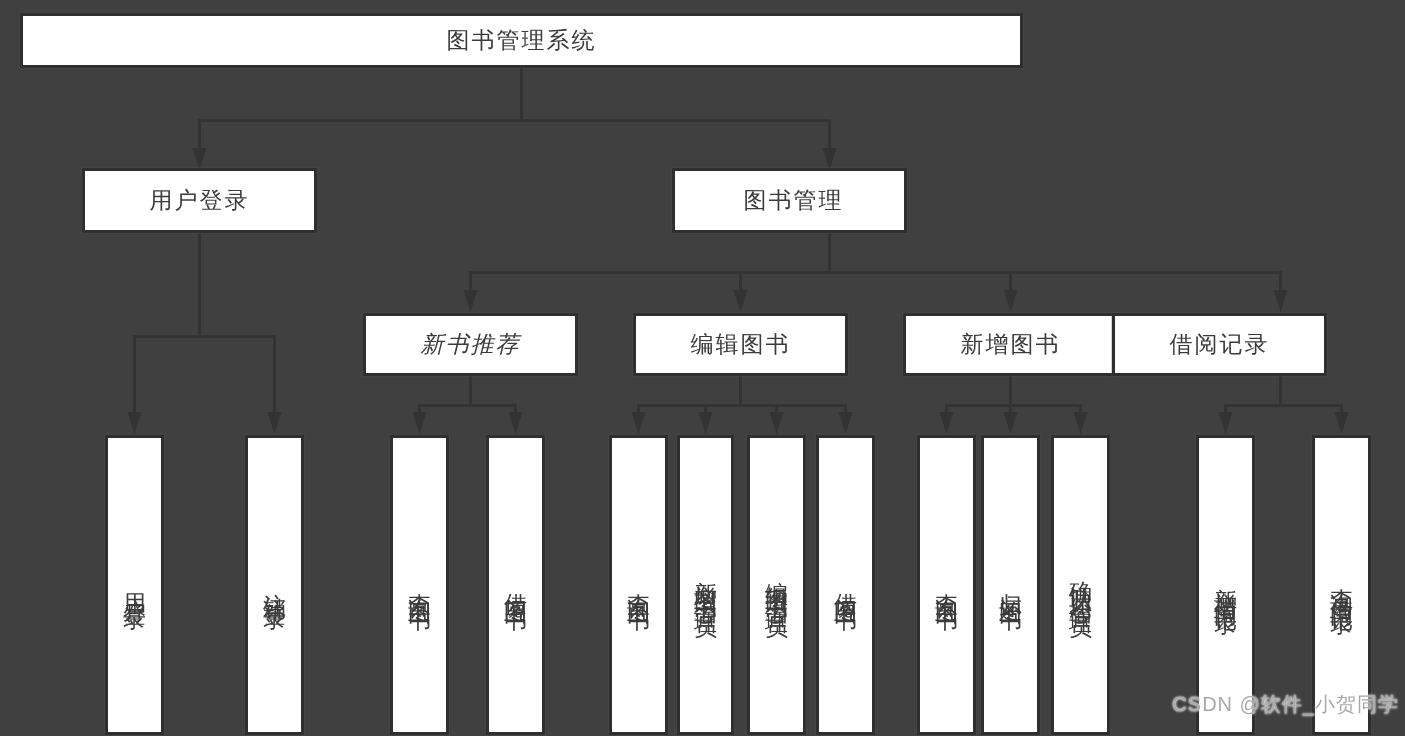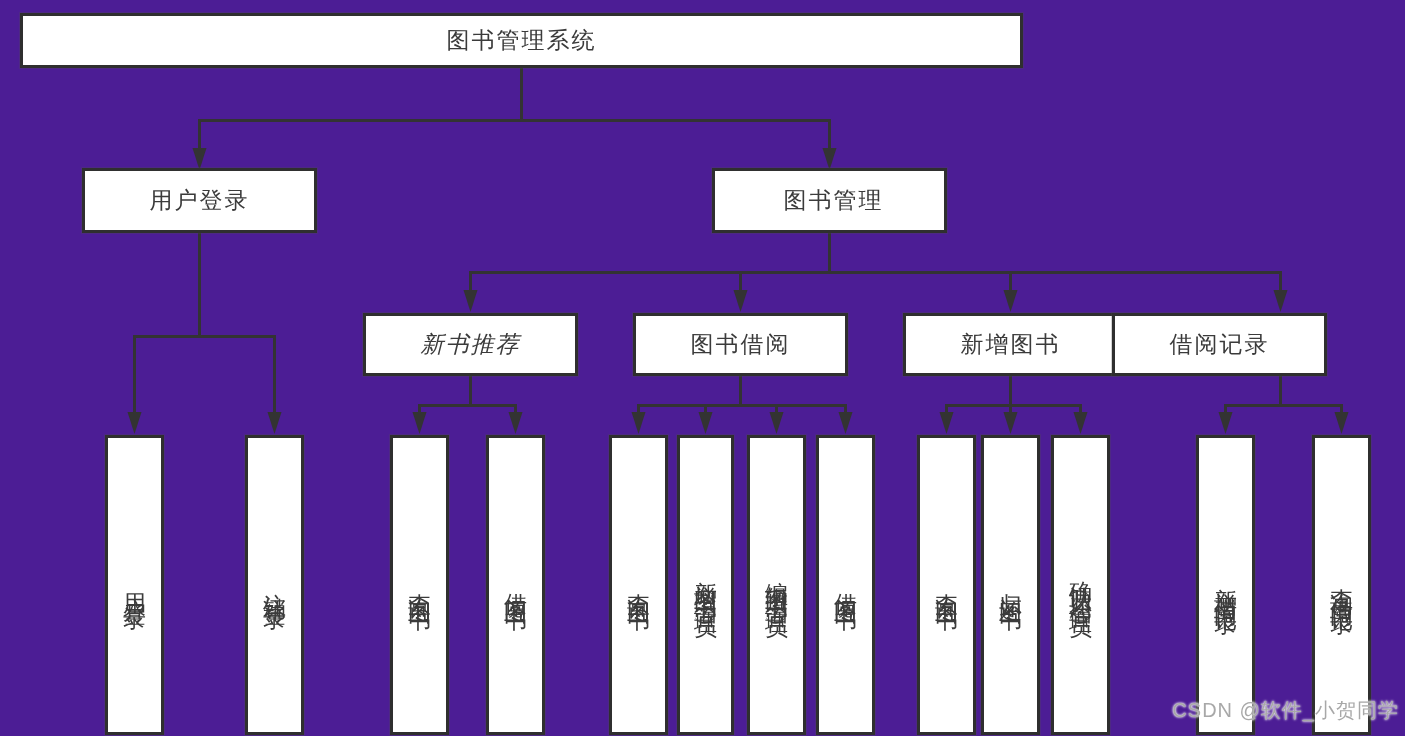--- a/index.html
+++ b/index.html
@@ -1,61 +1,61 @@
 <!DOCTYPE html>
 <html><head>
 <meta charset="utf-8">
 <style>
   html,body{margin:0;padding:0;background:#ffffff;}
   #stage{
     position:relative;
     width:1405px;height:736px;
-    background:#4c1d95;
+    background:#404040;
     font-family:"Liberation Sans", sans-serif;
     overflow:hidden;
   }
   #wires{position:absolute;left:0;top:0;z-index:0;}
   .box{
     position:absolute;box-sizing:border-box;
     border:3px solid #2f2f2f;background:#ffffff;
     display:flex;align-items:center;justify-content:center;
     color:#3b3b3b;z-index:1;
     box-shadow:0 0 0 1px rgba(80,80,80,.25);
   }
   .hbox{font-size:23px;letter-spacing:2px;white-space:nowrap;}
   .vbox{
     writing-mode:vertical-rl;text-orientation:mixed;
     font-size:23px;letter-spacing:5px;line-height:1;
     padding:8px 0;
   }
   
   .n-root          {left:20px;  top:13px;  width:1003px;height:55px;}
   .n-user-login    {left:82px;  top:168px; width:235px; height:65px;}
-  .n-book-mgmt     {left:712px; top:168px; width:235px; height:65px;padding-left:8px;}
+  .n-book-mgmt     {left:672px; top:168px; width:235px; height:65px;padding-left:8px;}
   .n-l3            {top:313px;  width:215px;height:63px;}
   .n-new-book      {left:363px;font-style:italic;}
   .n-book-borrow   {left:633px;}
   .n-cur-borrow    {left:903px;}
   .n-borrow-rec    {left:1112px;}
   .leaf            {top:435px;  width:59px; height:300px;}
   .lf-ul-login     {left:105px;}
   .lf-ul-logout    {left:245px;}
   .lf-nb-query     {left:390px;}
   .lf-nb-borrow    {left:486px;}
   .lf-bb-query     {left:609px;}
   .lf-bb-add       {left:677px;width:57px;}
   .lf-bb-edit      {left:747px;}
   .lf-bb-borrow    {left:816px;}
   .lf-cb-query     {left:917px;}
   .lf-cb-return    {left:981px;}
   .lf-cb-confirm   {left:1051px;}
   .lf-br-add       {left:1196px;}
   .lf-br-query     {left:1312px;}
   #watermark{
-    position:absolute;right:6px;bottom:12px;z-index:3;
+    position:absolute;right:6px;bottom:18px;z-index:3;
     font-size:20px;letter-spacing:1px;
     color:#a8a8a8;
     text-shadow:0 0 2px #ffffff,0 0 3px #ffffff;
     font-family:"Liberation Sans", sans-serif;
   }
 </style>
 </head>
 <body>
 
 <div id="stage">
@@ -125,21 +125,21 @@
       <polygon points="1334.5,412 1348.5,412 1341.5,434"></polygon>
     </g>
   </svg>
 
   <div class="box hbox n-root">图书管理系统</div>
 
   <div class="box hbox n-user-login">用户登录</div>
   <div class="box hbox n-book-mgmt">图书管理</div>
 
   <div class="box hbox n-l3 n-new-book">新书推荐</div>
-  <div class="box hbox n-l3 n-book-borrow">图书借阅</div>
+  <div class="box hbox n-l3 n-book-borrow">编辑图书</div>
   <div class="box hbox n-l3 n-cur-borrow">新增图书</div>
   <div class="box hbox n-l3 n-borrow-rec">借阅记录</div>
 
   <div class="box vbox leaf lf-ul-login">用户登录</div>
   <div class="box vbox leaf lf-ul-logout">注销登录</div>
 
   <div class="box vbox leaf lf-nb-query">查询图书</div>
   <div class="box vbox leaf lf-nb-borrow">借阅图书</div>
 
   <div class="box vbox leaf lf-bb-query">查询图书</div>

